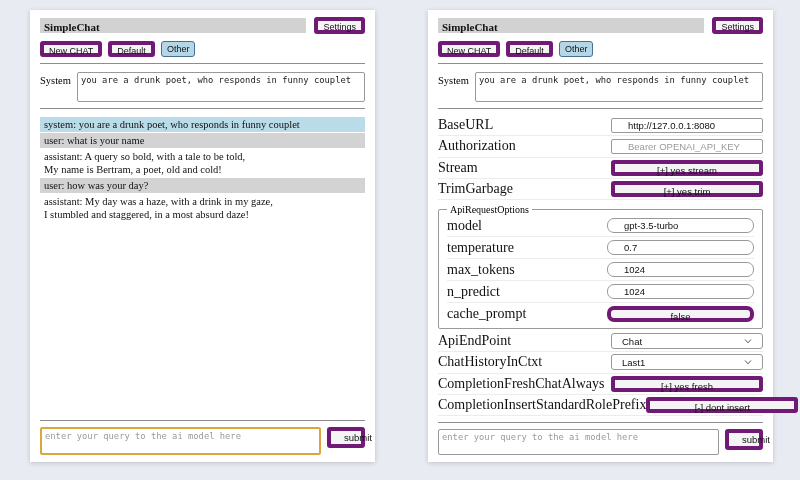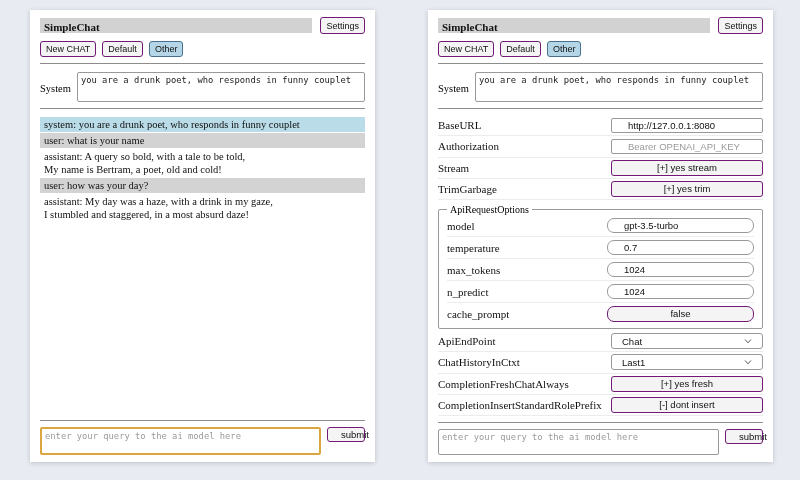--- a/index.html
+++ b/index.html
@@ -8,33 +8,33 @@
     box-shadow:0 1px 5px rgba(0,0,0,0.18);box-sizing:border-box;
     padding:7px 10px;display:flex;flex-direction:column;}
   #left-panel{left:30px;}
   #right-panel{left:428px;}
 
   
   .header{display:flex;align-items:center;}
   .titlebar{flex:1;background:#d2d2d2;height:15px;line-height:15px;padding-left:4px;}
   .title{font-weight:bold;font-size:11px;color:#111;}
   button{font-family:"Liberation Sans",sans-serif;font-size:9px;
-    background:#f4f4f4;border:1px solid #701a75;border-radius:3px;
+    background:#f4f4f4;border:4px solid #701a75;border-radius:3px;
     padding:1px 5px;color:#111;}
   .header button{margin-left:8px;height:17px;}
 
   
   .sessions{display:flex;gap:6px;margin-top:7px;}
   .sessions button{height:16px;}
   .sessions button.selected{background:#b5d6e6;border:1px solid #48708e;}
 
   hr{border:none;border-top:1px solid #8d8d8d;margin:6px 0;width:100%;}
 
   
-  .system-row{display:flex;align-items:center;gap:6px;margin-top:2px;}
+  .system-row{display:flex;align-items:flex-start;gap:6px;margin-top:2px;}
   .system-row .lbl{font-size:10.5px;padding-top:3px;}
   textarea{flex:1;font-family:"DejaVu Sans Mono",monospace;font-size:8.8px;
     color:#222;border:1px solid #999;border-radius:2px;resize:none;
     padding:2px 3px;height:24px;outline:none;}
 
   
   .chatlog{margin-top:2px;}
   .msg{font-size:10.5px;line-height:13px;padding:1px 4px;margin-bottom:1px;
     white-space:pre-line;color:#111;}
   .msg.system{background:#b9dce8;}
@@ -45,21 +45,21 @@
 
   
   .querybar{display:flex;gap:6px;align-items:flex-start;}
   .querybar textarea{height:20px;}
   .querybar textarea.focused{border:2px solid #dba63f;}
   .querybar button{width:38px;font-size:9.5px;padding-left:13px;}
 
   
   .srow{display:flex;align-items:center;height:22px;
     border-bottom:1px solid #ececec;}
-  .srow .slabel{flex:1;font-size:11px;color:#111;white-space:nowrap;}
+  .srow .slabel{flex:1;font-size:14px;color:#111;white-space:nowrap;}
   .ctrl{width:152px;flex-shrink:0;box-sizing:border-box;}
   input.ctrl{font-family:"Liberation Sans",sans-serif;font-size:9.5px;
     border:1px solid #999;border-radius:2px;height:15px;padding:0 16px;color:#111;}
   input.ctrl::placeholder, textarea::placeholder{color:#9a9a9a;}
   button.ctrl{height:16px;font-size:9.5px;}
   .sselect{width:152px;flex-shrink:0;box-sizing:border-box;height:16px;
     border:1px solid #999;border-radius:3px;background:#fff;
     display:flex;align-items:center;justify-content:space-between;
     font-family:"Liberation Sans",sans-serif;font-size:9.5px;padding:0 10px;color:#111;}
 

